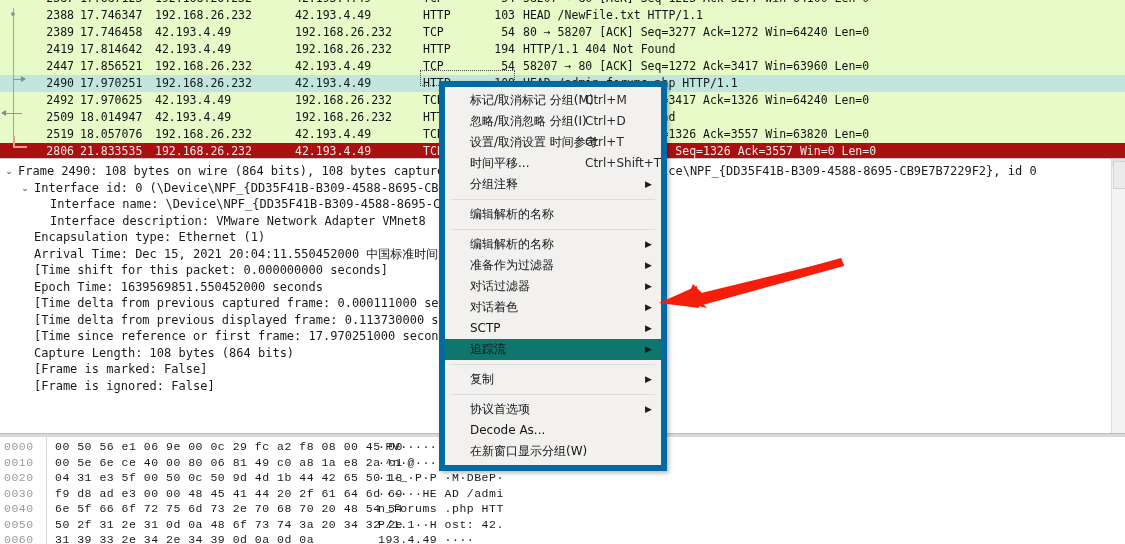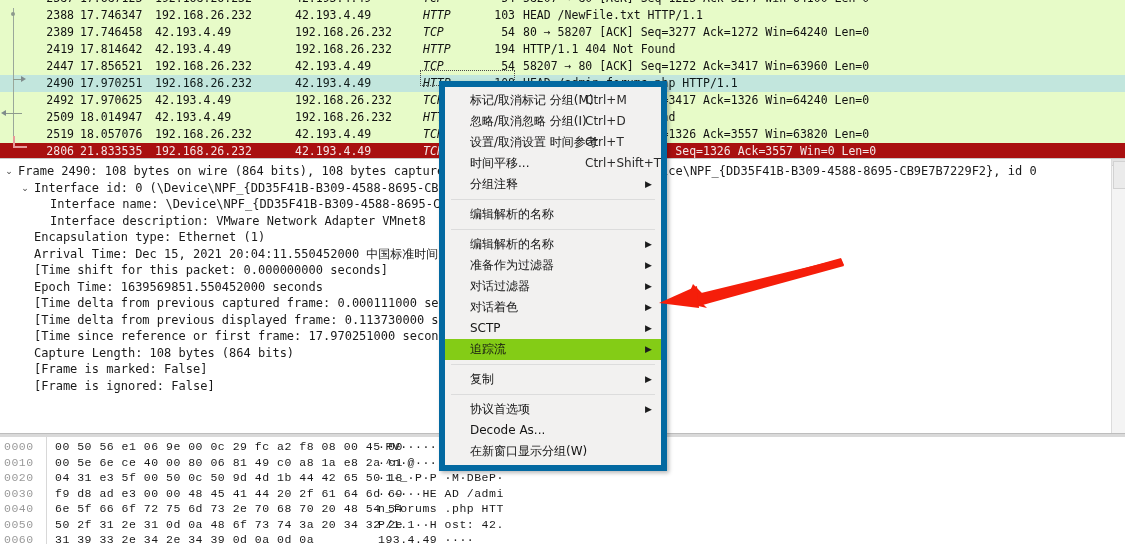--- a/index.html
+++ b/index.html
@@ -24,21 +24,21 @@
   }
   .prow.http{background:#e7fbc8;}
   .prow.tcp{background:#e7fbc8;}
   .prow.sel{background:#c2e6dd;color:#0f1a19;}
   .prow.bad{background:#a91010;color:#f4e8e8;}
   .prow .c{position:absolute;top:0;}
   .c-no{left:30px;width:44px;text-align:right;}
   .c-time{left:80px;}
   .c-src{left:155px;}
   .c-dst{left:295px;}
-  .c-proto{left:423px;font-style:italic;}
+  .c-proto{left:423px;}
   .c-len{left:477px;width:38px;text-align:right;}
   .c-info{left:523px;}
 
   
   #gutter{position:absolute;left:0;top:0;width:26px;height:158px;}
   #gutter .vline{position:absolute;left:13px;top:8px;width:1px;height:128px;background:#9aa79a;}
   #gutter .dot{position:absolute;left:11px;width:4px;height:4px;border-radius:50%;background:#8d9a8d;}
   #gutter .tick{position:absolute;height:1px;background:#8d9a8d;}
   #gutter .arrowhead{
     position:absolute;width:0;height:0;
@@ -118,21 +118,21 @@
   }
   .mi{
     position:relative;height:21px;line-height:21px;white-space:nowrap;
     font-size:12px;color:#141414;cursor:default;
   }
   .mi .mlabel{position:absolute;left:25px;}
   .mi .maccel{position:absolute;left:140px;color:#2b2b2b;}
   .mi .marrow{
     position:absolute;right:9px;top:0;line-height:21px;font-size:9px;color:#1c1c1c;
   }
-  .mi.hl{background:#84cc16;}
+  .mi.hl{background:#0f766e;}
   .msep{height:1px;background:#dcdcdc;margin:4px 6px 4px 6px;}
 
   
   #red-arrow{position:absolute;left:645px;top:256px;width:200px;height:62px;pointer-events:none;}
 </style>
 </head>
 <body>
 
 <div id="app">
 

